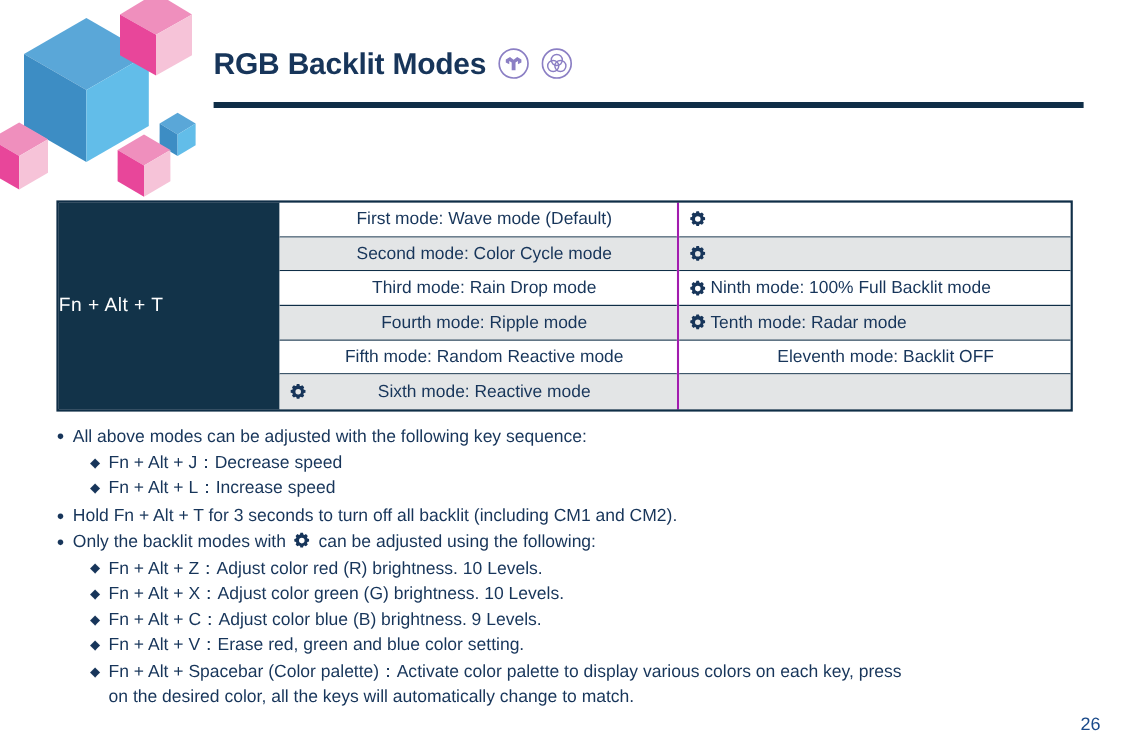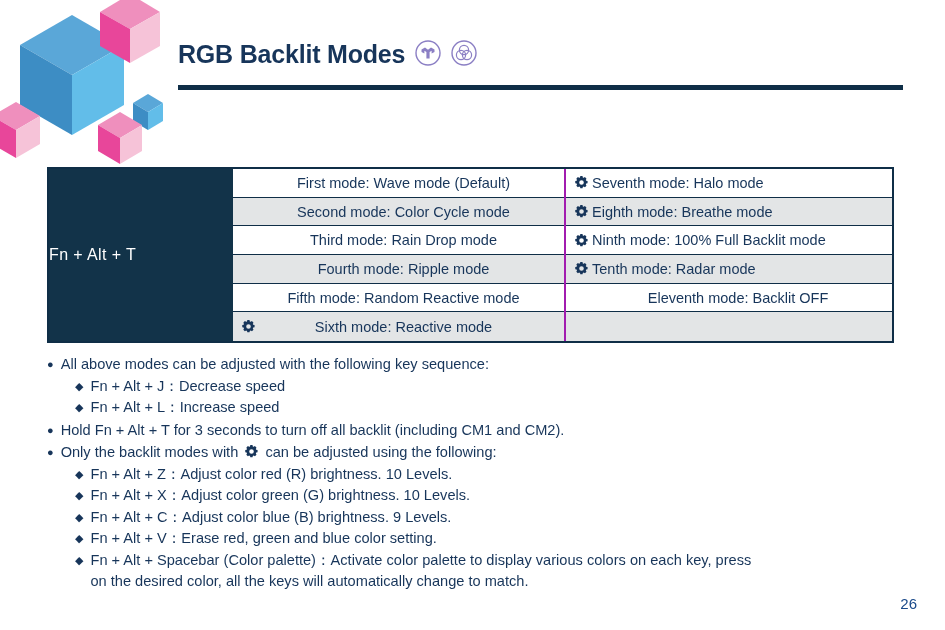--- a/index.html
+++ b/index.html
@@ -178,29 +178,27 @@
         </div>
       </div>
 
       <div class="col" id="col-right">
         <div class="mrow odd">
           <span class="gear-slot">
             <svg class="gear" viewBox="0 0 24 24">
               <path fill="#17355a" d="M13.6 1.6l.5 2.2c.5.15.97.35 1.4.6l2-1.1 2.5 2.5-1.1 2c.25.43.45.9.6 1.4l2.2.5v3.5l-2.2.5c-.15.5-.35.97-.6 1.4l1.1 2-2.5 2.5-2-1.1c-.43.25-.9.45-1.4.6l-.5 2.2h-3.5l-.5-2.2c-.5-.15-.97-.35-1.4-.6l-2 1.1-2.5-2.5 1.1-2c-.25-.43-.45-.9-.6-1.4l-2.2-.5v-3.5l2.2-.5c.15-.5.35-.97.6-1.4l-1.1-2 2.5-2.5 2 1.1c.43-.25.9-.45 1.4-.6l.5-2.2zM12 8.3A3.7 3.7 0 1 0 12 15.7 3.7 3.7 0 0 0 12 8.3z"></path>
             </svg>
           </span>
-          <span class="label">Seventh mode: Halo mode</span>
         </div>
         <div class="mrow even">
           <span class="gear-slot">
             <svg class="gear" viewBox="0 0 24 24">
               <path fill="#17355a" d="M13.6 1.6l.5 2.2c.5.15.97.35 1.4.6l2-1.1 2.5 2.5-1.1 2c.25.43.45.9.6 1.4l2.2.5v3.5l-2.2.5c-.15.5-.35.97-.6 1.4l1.1 2-2.5 2.5-2-1.1c-.43.25-.9.45-1.4.6l-.5 2.2h-3.5l-.5-2.2c-.5-.15-.97-.35-1.4-.6l-2 1.1-2.5-2.5 1.1-2c-.25-.43-.45-.9-.6-1.4l-2.2-.5v-3.5l2.2-.5c.15-.5.35-.97.6-1.4l-1.1-2 2.5-2.5 2 1.1c.43-.25.9-.45 1.4-.6l.5-2.2zM12 8.3A3.7 3.7 0 1 0 12 15.7 3.7 3.7 0 0 0 12 8.3z"></path>
             </svg>
           </span>
-          <span class="label">Eighth mode: Breathe mode</span>
         </div>
         <div class="mrow odd">
           <span class="gear-slot">
             <svg class="gear" viewBox="0 0 24 24">
               <path fill="#17355a" d="M13.6 1.6l.5 2.2c.5.15.97.35 1.4.6l2-1.1 2.5 2.5-1.1 2c.25.43.45.9.6 1.4l2.2.5v3.5l-2.2.5c-.15.5-.35.97-.6 1.4l1.1 2-2.5 2.5-2-1.1c-.43.25-.9.45-1.4.6l-.5 2.2h-3.5l-.5-2.2c-.5-.15-.97-.35-1.4-.6l-2 1.1-2.5-2.5 1.1-2c-.25-.43-.45-.9-.6-1.4l-2.2-.5v-3.5l2.2-.5c.15-.5.35-.97.6-1.4l-1.1-2 2.5-2.5 2 1.1c.43-.25.9-.45 1.4-.6l.5-2.2zM12 8.3A3.7 3.7 0 1 0 12 15.7 3.7 3.7 0 0 0 12 8.3z"></path>
             </svg>
           </span>
           <span class="label">Ninth mode: 100% Full Backlit mode</span>
         </div>
         <div class="mrow even">

